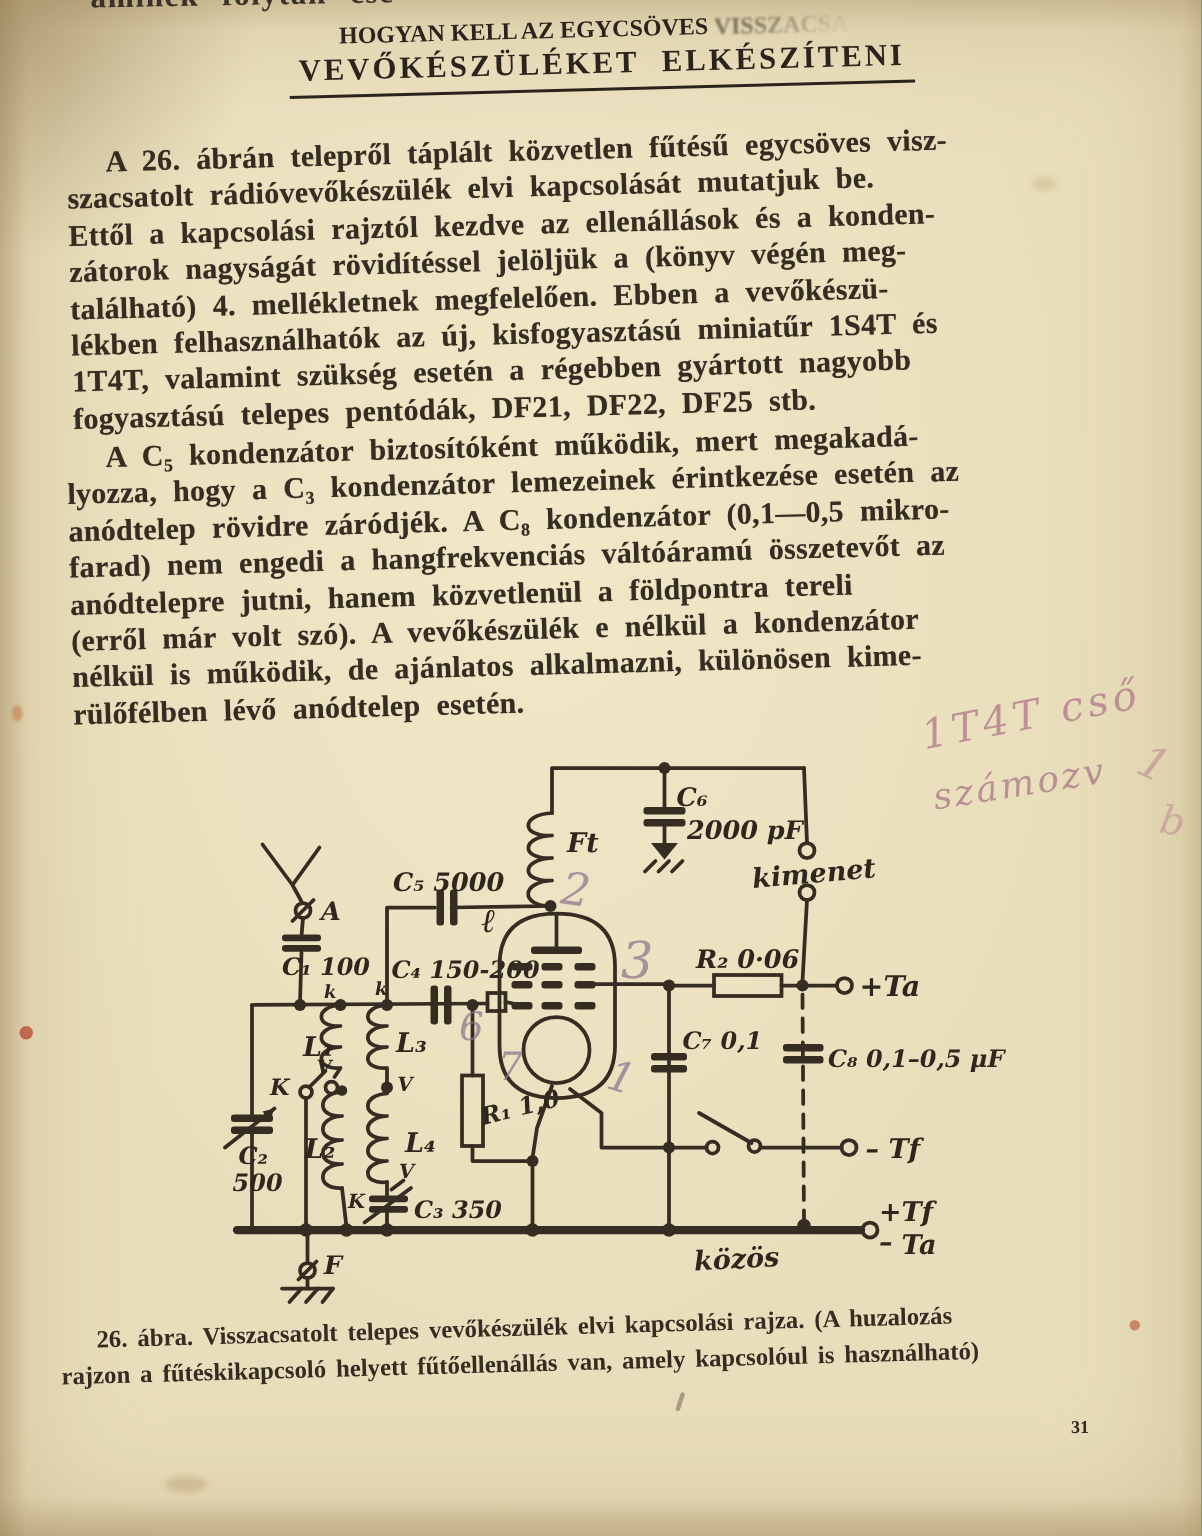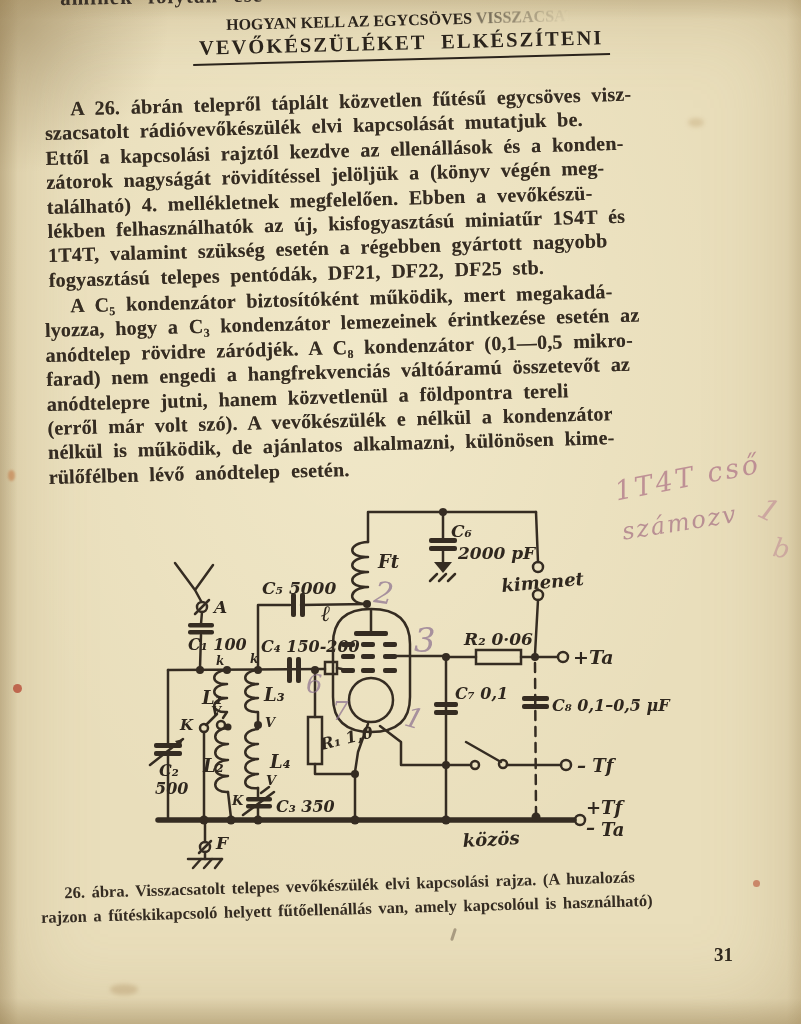--- a/index.html
+++ b/index.html
@@ -41,21 +41,21 @@
     text-indent:26px;transform:rotate(-1.5deg);color:#352c22;
     text-shadow:0 0 .5px rgba(45,35,20,.5);
   }
   #para1{top:97px;}
   #para2{top:294px;}
   #caption{
     left:40px;top:882px;width:736px;font-size:16.5px;font-weight:bold;
     line-height:24px;white-space:pre-line;text-indent:24px;word-spacing:2.5px;
     transform:rotate(-1.6deg);color:#352c22;
   }
-  #page-number{left:714px;top:944px;font-size:19px;font-weight:bold;color:#30281e;}
+  #page-number{left:714px;top:944px;font-size:12px;font-weight:bold;color:#30281e;}
   #schematic{position:absolute;left:58px;top:492px;}
   .hw{position:absolute;font-style:italic;font-family:"DejaVu Serif",serif;transform-origin:left top;}
   #hw-note1{left:612px;top:476px;font-size:27px;letter-spacing:3px;color:rgba(182,130,142,.85);transform:rotate(-11deg);}
   #hw-note2{left:620px;top:518px;font-size:24px;letter-spacing:2px;color:rgba(172,124,138,.8);transform:rotate(-9deg);}
   #edge-mark1{left:768px;top:490px;font-size:30px;color:rgba(190,135,148,.6);transform:rotate(26deg);}
   #edge-mark2{left:776px;top:532px;font-size:26px;color:rgba(190,135,148,.55);transform:rotate(10deg);}
   .stain{position:absolute;border-radius:50%;}
   #stain1{left:13px;top:684px;width:9px;height:9px;background:#b23b28;opacity:.7;}
   #stain2{left:8px;top:470px;width:7px;height:11px;background:#c0662e;opacity:.45;filter:blur(1px);}
   #stain3{left:753px;top:880px;width:7px;height:7px;background:#b5452c;opacity:.55;}

